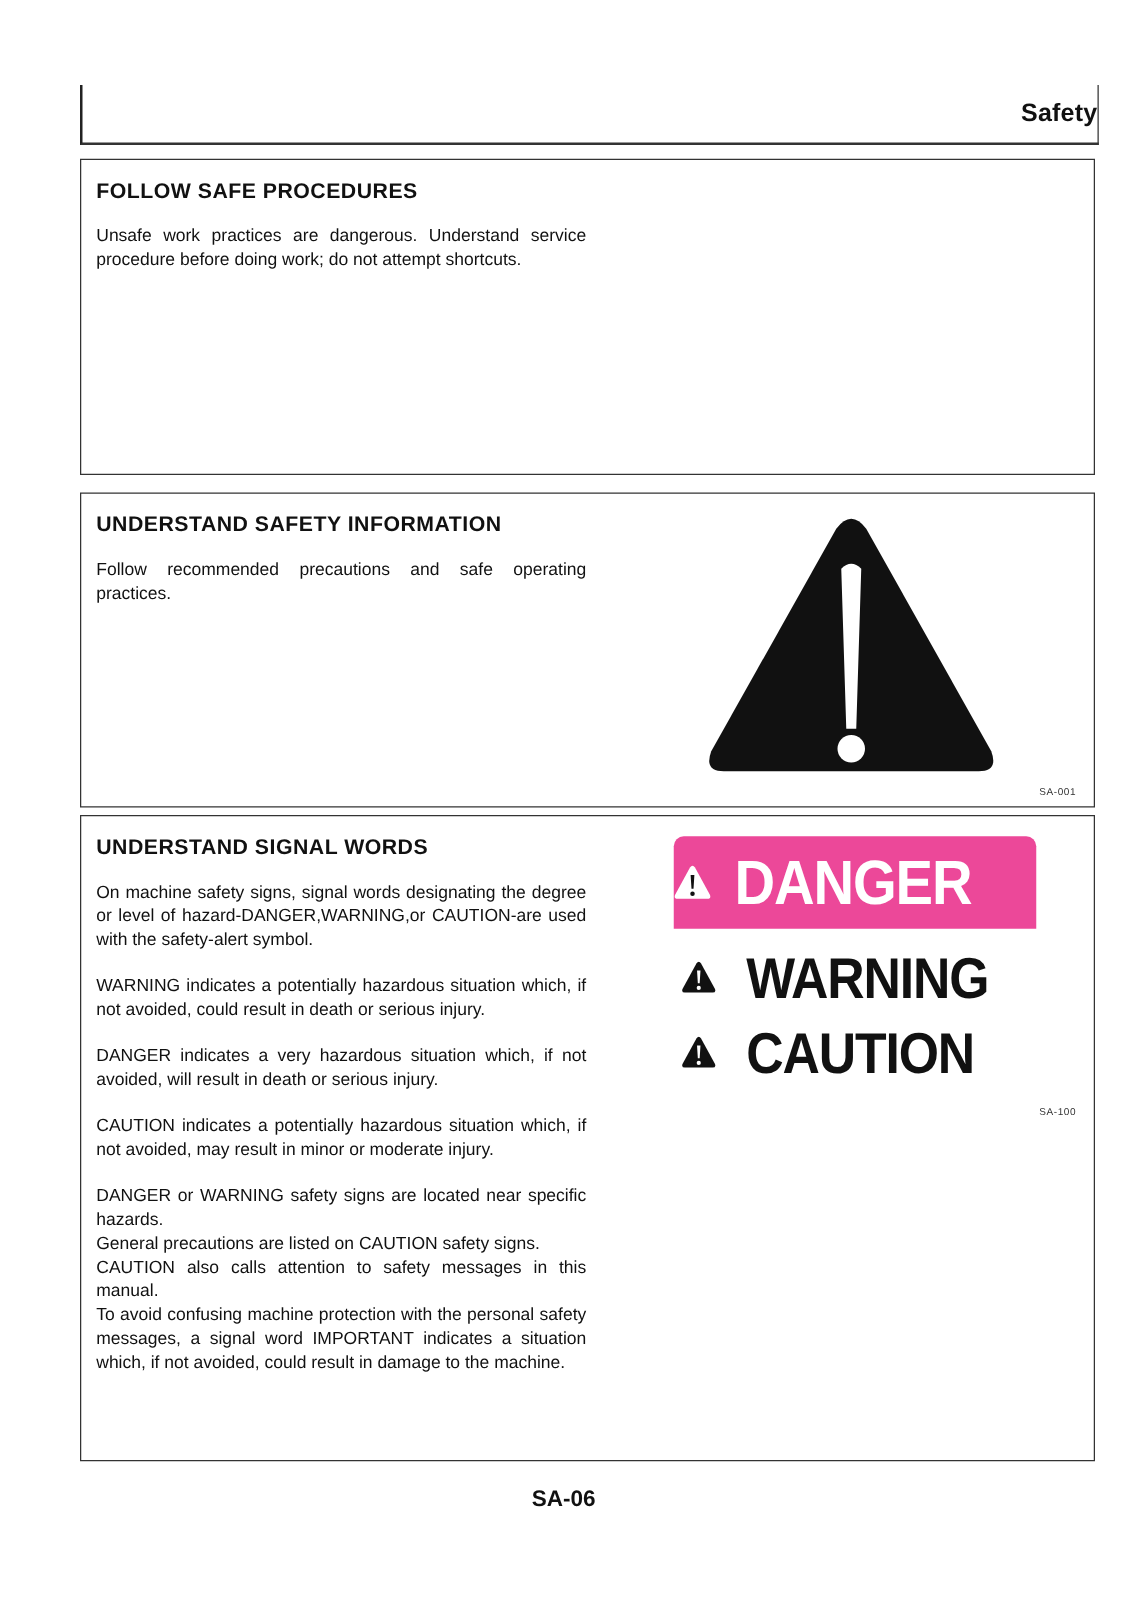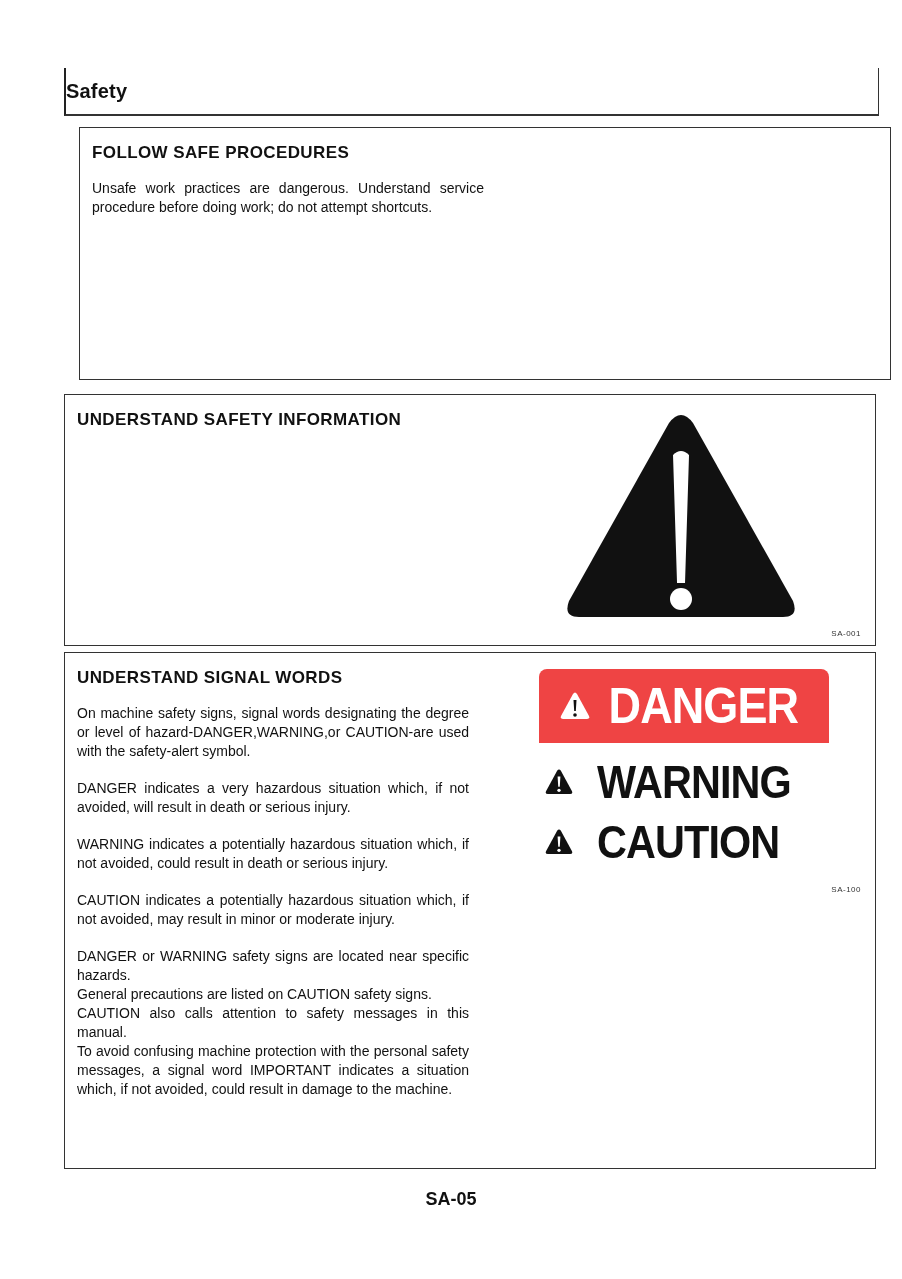--- a/index.html
+++ b/index.html
@@ -1,34 +1,34 @@
 <!DOCTYPE html>
 <html><head>
 <meta charset="utf-8">
 <style>
   html, body { margin: 0; padding: 0; background: #ffffff; }
   body { width: 902px; height: 1279px; position: relative; overflow: hidden;
          font-family: "Liberation Sans", "DejaVu Sans", sans-serif; color: #111; }
   .header { position: absolute; left: 64px; top: 68px; width: 812px; height: 46px;
             border-left: 2px solid #222; border-right: 1.5px solid #333; border-bottom: 2px solid #333; }
-  .header-title { position: absolute; left: 0; right: 0; top: 12px; text-align: left;
+  .header-title { position: absolute; left: 0; right: 0; top: 12px; text-align: right;
                   font-weight: bold; font-size: 20px; letter-spacing: 0.2px; }
   .box { position: absolute; left: 64px; width: 812px; border: 1.5px solid #333; box-sizing: border-box; }
-  .box1 { top: 127px; height: 253px; margin-left: 15px; }
+  .box1 { top: 127px; height: 253px; }
   .box2 { top: 394px; height: 252px; }
   .box3 { top: 652px; height: 517px; }
   .box .left { position: absolute; left: 12px; top: 15px; width: 392px; }
   .sec-title { font-weight: bold; font-size: 17px; letter-spacing: 0.4px; margin: 0 0 16px 0; }
   .para { font-size: 14px; line-height: 19px; margin: 0 0 18px 0; text-align: justify; }
   .para.tight { margin-bottom: 0; }
   .fig-code { position: absolute; right: 14px; font-size: 8px; letter-spacing: 0.5px; color: #333; }
   .alert-big { position: absolute; left: 500px; top: 16px; width: 232px; height: 210px; }
   .danger-sign { position: absolute; left: 474px; top: 16px; width: 290px; height: 74px;
-                 background: #ef4444; border-radius: 8px 8px 0 0; color: #fff;
-                 display: flex; align-items: center; justify-content: center; gap: 8px; }
+                 background: #ec4899; border-radius: 8px 8px 0 0; color: #fff;
+                 display: flex; align-items: center; gap: 8px; }
   .danger-sign .word { font-size: 50px; font-weight: bold; letter-spacing: -1px;
                        transform: scaleX(0.9); }
   .sig-line { position: absolute; left: 480px; display: flex; align-items: center; gap: 24px; color: #111; }
   .sig-line .word { font-size: 46px; font-weight: bold; letter-spacing: -1px; transform: scaleX(0.9); transform-origin: left center; }
   .footer { position: absolute; left: 0; right: 0; top: 1189px; text-align: center;
             font-weight: bold; font-size: 18px; }
 </style>
 </head>
 <body>
 
@@ -39,35 +39,36 @@
 <div class="box box1">
   <div class="left">
     <div class="sec-title">FOLLOW SAFE PROCEDURES</div>
     <p class="para">Unsafe work practices are dangerous. Understand service procedure before doing work; do not attempt shortcuts.</p>
   </div>
 </div>
 
 <div class="box box2">
   <div class="left">
     <div class="sec-title">UNDERSTAND SAFETY INFORMATION</div>
+    <p class="para">Follow recommended precautions and safe operating practices.</p>
   </div>
   <svg class="alert-big" viewBox="0 0 232 210">
     <path d="M104 12 Q116 -4 128 12 L228 190 Q234 206 218 206 L14 206 Q-2 206 4 190 Z" fill="#111"></path>
     <path d="M108 44 Q116 36 124 44 L120 172 L112 172 Z" fill="#fff"></path>
     <circle cx="116" cy="188" r="11" fill="#fff"></circle>
   </svg>
   <div class="fig-code" style="top:234px;">SA-001</div>
 </div>
 
 <div class="box box3">
   <div class="left">
     <div class="sec-title">UNDERSTAND SIGNAL WORDS</div>
     <p class="para">On machine safety signs, signal words designating the degree or level of hazard-DANGER,WARNING,or CAUTION-are used with the safety-alert symbol.</p>
+    <p class="para">WARNING indicates a potentially hazardous situation which, if not avoided, could result in death or serious injury.</p>
     <p class="para">DANGER indicates a very hazardous situation which, if not avoided, will result in death or serious injury.</p>
-    <p class="para">WARNING indicates a potentially hazardous situation which, if not avoided, could result in death or serious injury.</p>
     <p class="para">CAUTION indicates a potentially hazardous situation which, if not avoided, may result in minor or moderate injury.</p>
     <p class="para tight">DANGER or WARNING safety signs are located near specific hazards.</p>
     <p class="para tight">General precautions are listed on CAUTION safety signs.</p>
     <p class="para tight">CAUTION also calls attention to safety messages in this manual.</p>
     <p class="para tight">To avoid confusing machine protection with the personal safety messages, a signal word IMPORTANT indicates a situation which, if not avoided, could result in damage to the machine.</p>
   </div>
 
   <div class="danger-sign">
     <svg width="30" height="28" viewBox="0 0 30 28">
       <path d="M13 2 Q15 -1 17 2 L29 24 Q30 27 27 27 L3 27 Q0 27 1 24 Z" fill="#fff"></path>
@@ -91,13 +92,13 @@
       <path d="M13 2 Q15 -1 17 2 L29 24 Q30 27 27 27 L3 27 Q0 27 1 24 Z" fill="#111"></path>
       <path d="M13.5 8 L16.5 8 L15.8 19 L14.2 19 Z" fill="#fff"></path>
       <circle cx="15" cy="23" r="1.8" fill="#fff"></circle>
     </svg>
     <span class="word">CAUTION</span>
   </div>
 
   <div class="fig-code" style="top:232px;">SA-100</div>
 </div>
 
-<div class="footer">SA-05</div>
+<div class="footer">SA-06</div>
 
 </body></html>

